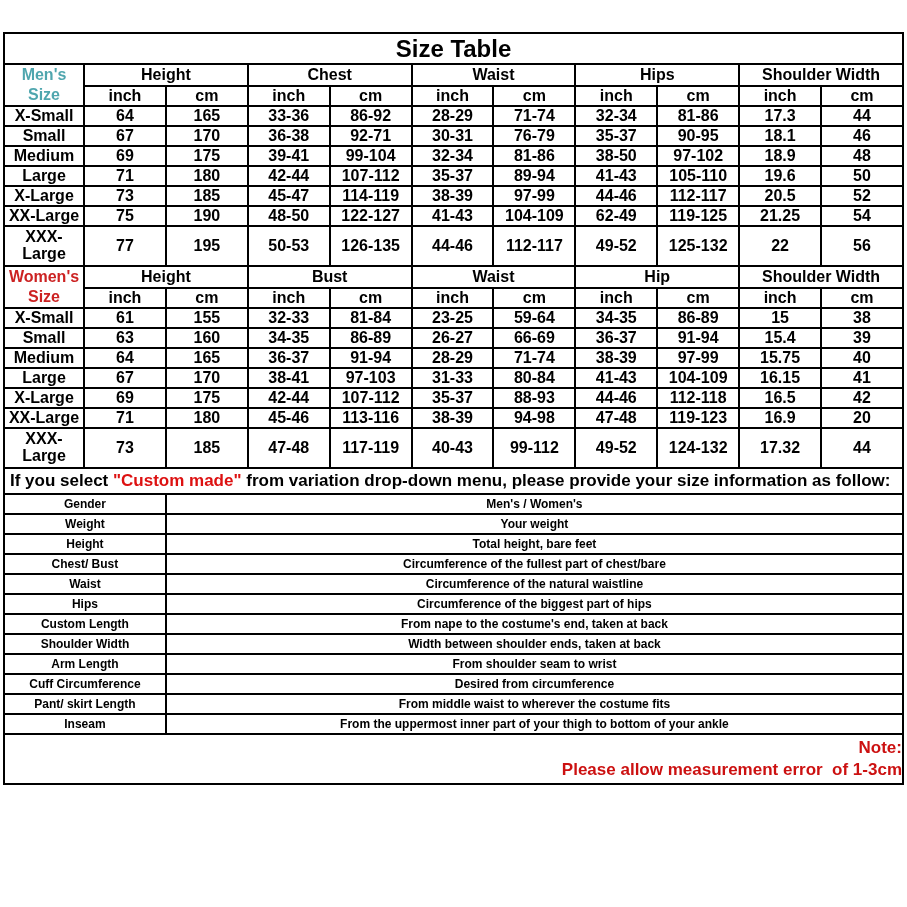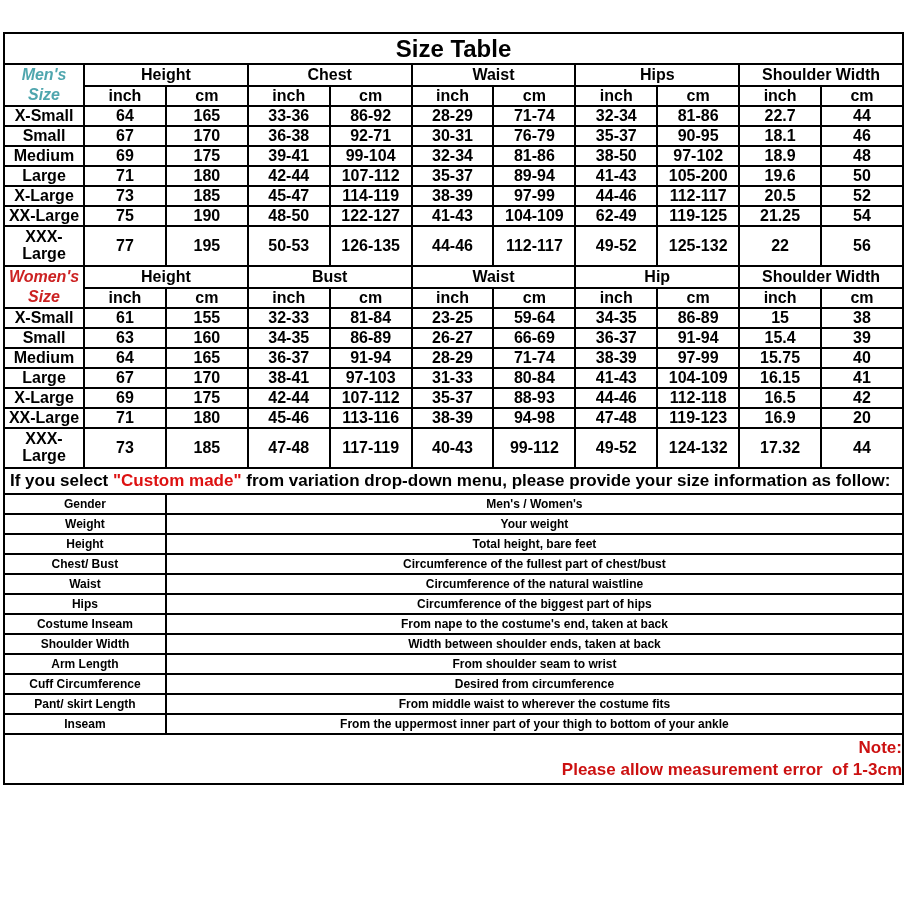--- a/index.html
+++ b/index.html
@@ -42,21 +42,20 @@
   }
   .unit-head {
     height: 18px;
     font-size: 16px;
   }
   .section-label span {
     display: inline-block;
     max-width: 72px;
     line-height: 1.25;
     font-size: 16px;
-    font-style: italic;
   }
   .mens-label   { color: var(--mens-label); }
   .womens-label { color: var(--womens-label); }
   tr.data-row td { height: 18px; font-size: 16px; }
   tr.data-row.tall td { height: 38px; }
   td.size-name { font-size: 16px; }
   tr.tall td.size-name span {
     display: inline-block;
     max-width: 58px;
     line-height: 1.05;
@@ -129,21 +128,21 @@
         <tr class="data-row">
           <td class="size-name"><span>X-Small</span></td>
           <td class="val">64</td>
           <td class="val">165</td>
           <td class="val">33-36</td>
           <td class="val">86-92</td>
           <td class="val">28-29</td>
           <td class="val">71-74</td>
           <td class="val">32-34</td>
           <td class="val">81-86</td>
-          <td class="val">22.7</td>
+          <td class="val">17.3</td>
           <td class="val">44</td>
         </tr>
         <tr class="data-row">
           <td class="size-name"><span>Small</span></td>
           <td class="val">67</td>
           <td class="val">170</td>
           <td class="val">36-38</td>
           <td class="val">92-71</td>
           <td class="val">30-31</td>
           <td class="val">76-79</td>
@@ -167,21 +166,21 @@
         </tr>
         <tr class="data-row">
           <td class="size-name"><span>Large</span></td>
           <td class="val">71</td>
           <td class="val">180</td>
           <td class="val">42-44</td>
           <td class="val">107-112</td>
           <td class="val">35-37</td>
           <td class="val">89-94</td>
           <td class="val">41-43</td>
-          <td class="val">105-200</td>
+          <td class="val">105-110</td>
           <td class="val">19.6</td>
           <td class="val">50</td>
         </tr>
         <tr class="data-row">
           <td class="size-name"><span>X-Large</span></td>
           <td class="val">73</td>
           <td class="val">185</td>
           <td class="val">45-47</td>
           <td class="val">114-119</td>
           <td class="val">38-39</td>
@@ -344,32 +343,32 @@
         <tr class="def-row">
           <td class="term" colspan="2">Weight</td>
           <td class="desc" colspan="9">Your weight</td>
         </tr>
         <tr class="def-row">
           <td class="term" colspan="2">Height</td>
           <td class="desc" colspan="9">Total height, bare feet</td>
         </tr>
         <tr class="def-row">
           <td class="term" colspan="2">Chest/ Bust</td>
-          <td class="desc" colspan="9">Circumference of the fullest part of chest/bust</td>
+          <td class="desc" colspan="9">Circumference of the fullest part of chest/bare</td>
         </tr>
         <tr class="def-row">
           <td class="term" colspan="2">Waist</td>
           <td class="desc" colspan="9">Circumference of the natural waistline</td>
         </tr>
         <tr class="def-row">
           <td class="term" colspan="2">Hips</td>
           <td class="desc" colspan="9">Circumference of the biggest part of hips</td>
         </tr>
         <tr class="def-row">
-          <td class="term" colspan="2">Costume Inseam</td>
+          <td class="term" colspan="2">Custom Length</td>
           <td class="desc" colspan="9">From nape to the costume's end, taken at back</td>
         </tr>
         <tr class="def-row">
           <td class="term" colspan="2">Shoulder Width</td>
           <td class="desc" colspan="9">Width between shoulder ends, taken at back</td>
         </tr>
         <tr class="def-row">
           <td class="term" colspan="2">Arm Length</td>
           <td class="desc" colspan="9">From shoulder seam to wrist</td>
         </tr>

